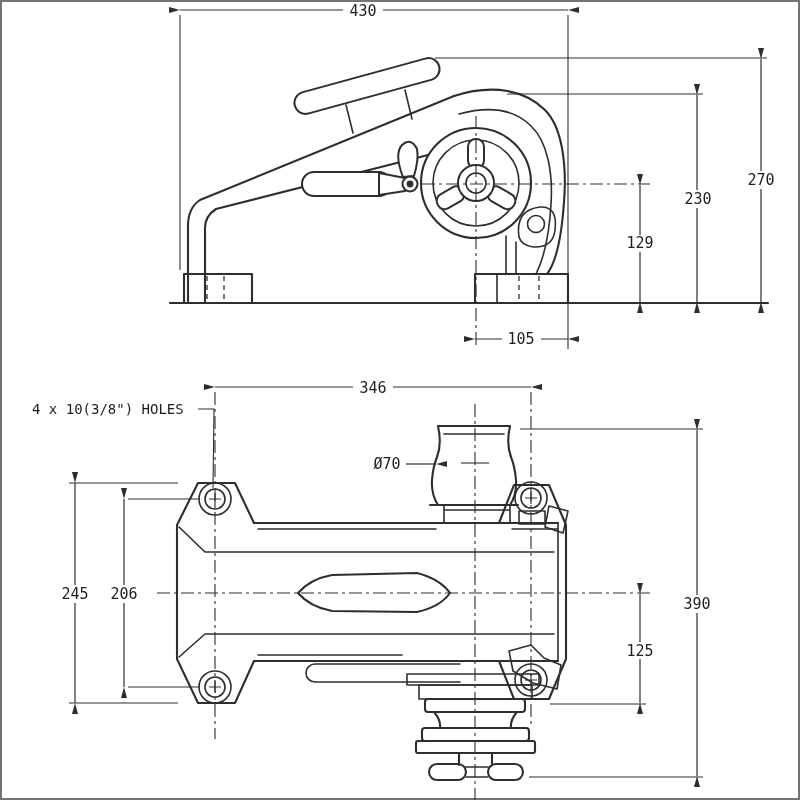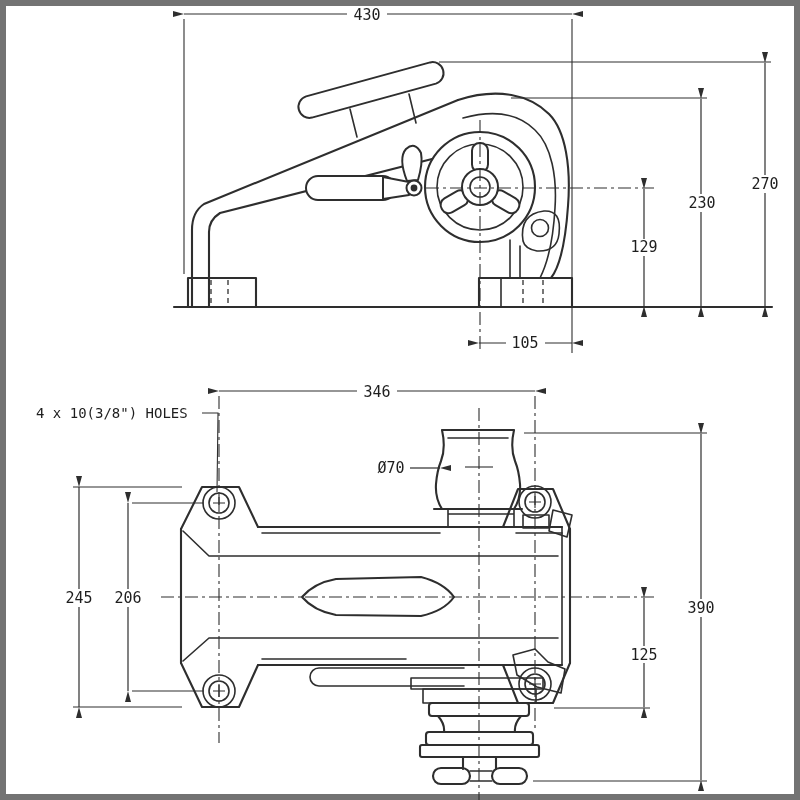--- a/index.html
+++ b/index.html
@@ -1,18 +1,18 @@
 <!DOCTYPE html>
 <html><head>
 <meta charset="utf-8">
 <style>
   html,body{margin:0;padding:0;background:#ffffff;}
   #canvas{
     position:relative;width:800px;height:800px;background:#ffffff;
-    border:6px solid #737373;box-sizing:border-box;
+    border:2px solid #737373;box-sizing:border-box;
     font-family:"DejaVu Sans Mono","Liberation Mono",monospace;
   }
   svg{display:block;}
   .draw{stroke:#2e2e2e;fill:none;stroke-width:2.1;stroke-linecap:round;stroke-linejoin:round;}
   .draw-thin{stroke:#2e2e2e;fill:none;stroke-width:1.6;stroke-linecap:round;stroke-linejoin:round;}
   .draw-fill{stroke:#2e2e2e;fill:#ffffff;stroke-width:2;stroke-linejoin:round;}
   .hidden-line{stroke:#2e2e2e;fill:none;stroke-width:1.3;stroke-dasharray:5 4;}
   .centerline{stroke:#2e2e2e;fill:none;stroke-width:1.1;stroke-dasharray:13 4 3 4;}
   .dim{stroke:#2e2e2e;fill:none;stroke-width:1.2;}
   .ext{stroke:#2e2e2e;fill:none;stroke-width:1.1;}

